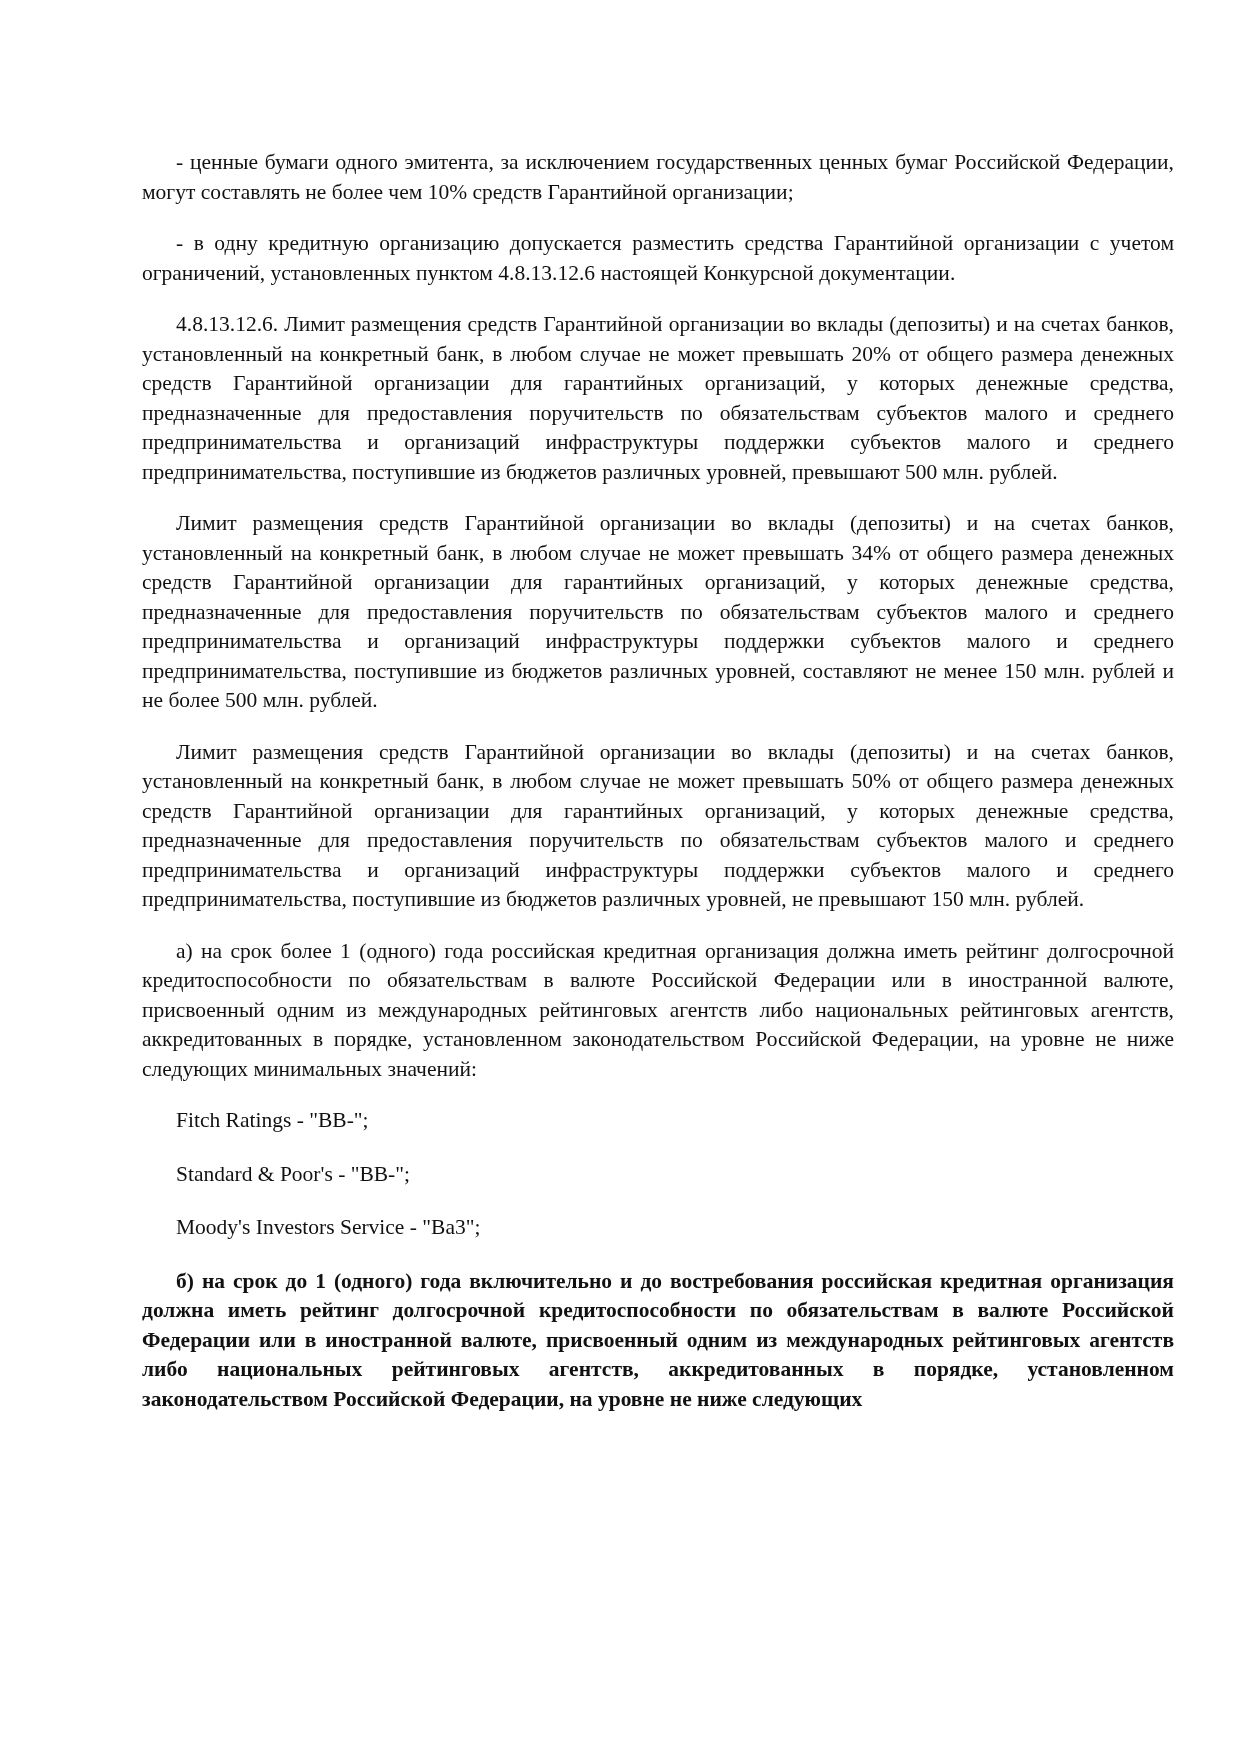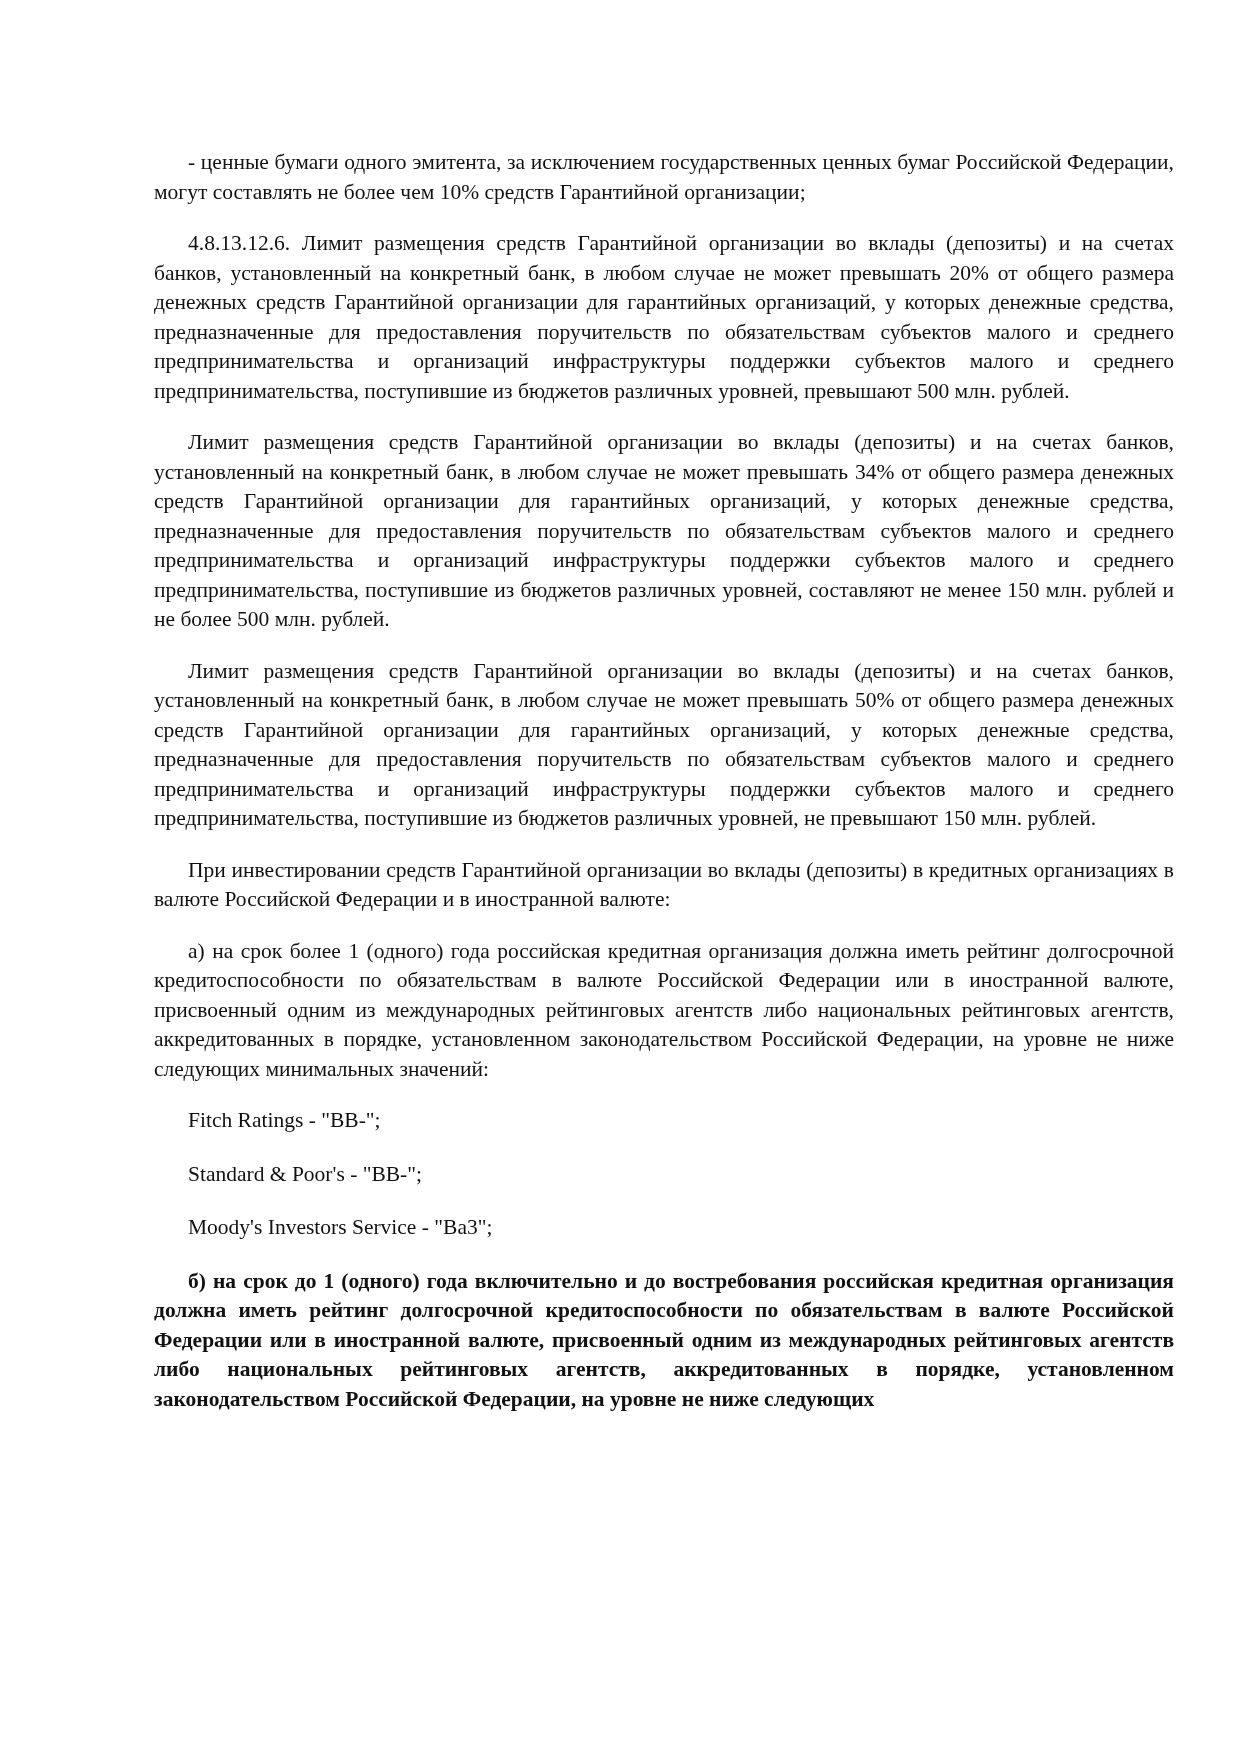--- a/index.html
+++ b/index.html
@@ -17,41 +17,41 @@
       position: absolute;
       left: 142px;
       top: 148px;
       width: 1032px;
       color: #111111;
       font-family: "Liberation Serif", "DejaVu Serif", serif;
       font-size: 21.5px;
       line-height: 29.5px;
     }
     .para {
-      margin: 0 0 22px 12px;
+      margin: 0 0 22px 0;
       text-align: justify;
       text-indent: 34px;
     }
     .para.rating {
       text-indent: 34px;
       text-align: left;
       margin-bottom: 24px;
     }
     .para.last {
       margin-bottom: 0;
       font-weight: bold;
     }
   </style>
 </head>
 <body>
 
 <div class="page">
   <p class="para">- ценные бумаги одного эмитента, за исключением государственных ценных бумаг Российской Федерации, могут составлять не более чем 10% средств Гарантийной организации;</p>
+  <p class="para">- в одну кредитную организацию допускается разместить средства Гарантийной организации с учетом ограничений, установленных пунктом 4.8.13.12.6 настоящей Конкурсной документации.</p>
   <p class="para">4.8.13.12.6. Лимит размещения средств Гарантийной организации во вклады (депозиты) и на счетах банков, установленный на конкретный банк, в любом случае не может превышать 20% от общего размера денежных средств Гарантийной организации для гарантийных организаций, у которых денежные средства, предназначенные для предоставления поручительств по обязательствам субъектов малого и среднего предпринимательства и организаций инфраструктуры поддержки субъектов малого и среднего предпринимательства, поступившие из бюджетов различных уровней, превышают 500 млн. рублей.</p>
   <p class="para">Лимит размещения средств Гарантийной организации во вклады (депозиты) и на счетах банков, установленный на конкретный банк, в любом случае не может превышать 34% от общего размера денежных средств Гарантийной организации для гарантийных организаций, у которых денежные средства, предназначенные для предоставления поручительств по обязательствам субъектов малого и среднего предпринимательства и организаций инфраструктуры поддержки субъектов малого и среднего предпринимательства, поступившие из бюджетов различных уровней, составляют не менее 150 млн. рублей и не более 500 млн. рублей.</p>
   <p class="para">Лимит размещения средств Гарантийной организации во вклады (депозиты) и на счетах банков, установленный на конкретный банк, в любом случае не может превышать 50% от общего размера денежных средств Гарантийной организации для гарантийных организаций, у которых денежные средства, предназначенные для предоставления поручительств по обязательствам субъектов малого и среднего предпринимательства и организаций инфраструктуры поддержки субъектов малого и среднего предпринимательства, поступившие из бюджетов различных уровней, не превышают 150 млн. рублей.</p>
-  <p class="para">При инвестировании средств Гарантийной организации во вклады (депозиты) в кредитных организациях в валюте Российской Федерации и в иностранной валюте:</p>
   <p class="para">а) на срок более 1 (одного) года российская кредитная организация должна иметь рейтинг долгосрочной кредитоспособности по обязательствам в валюте Российской Федерации или в иностранной валюте, присвоенный одним из международных рейтинговых агентств либо национальных рейтинговых агентств, аккредитованных в порядке, установленном законодательством Российской Федерации, на уровне не ниже следующих минимальных значений:</p>
   <p class="para rating">Fitch Ratings - "BB-";</p>
   <p class="para rating">Standard &amp; Poor's - "BB-";</p>
   <p class="para rating">Moody's Investors Service - "Ba3";</p>
   <p class="para last">б) на срок до 1 (одного) года включительно и до востребования российская кредитная организация должна иметь рейтинг долгосрочной кредитоспособности по обязательствам в валюте Российской Федерации или в иностранной валюте, присвоенный одним из международных рейтинговых агентств либо национальных рейтинговых агентств, аккредитованных в порядке, установленном законодательством Российской Федерации, на уровне не ниже следующих</p>
 </div>
 
 </body></html>

